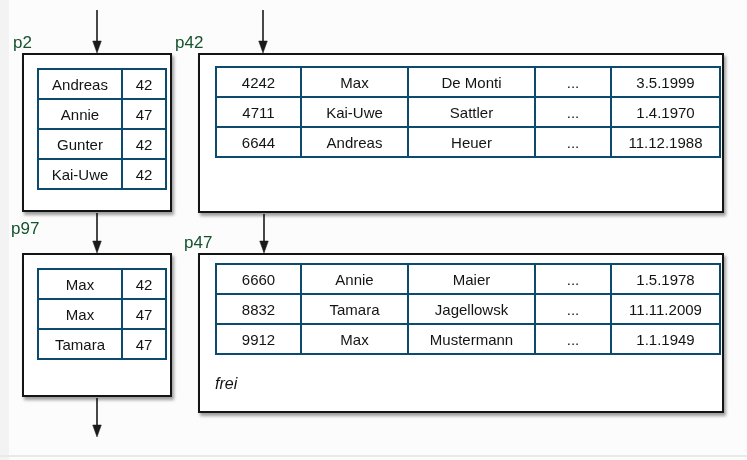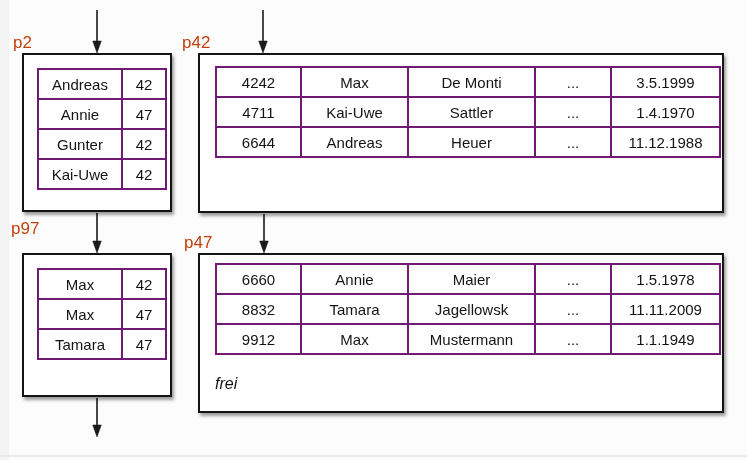--- a/index.html
+++ b/index.html
@@ -25,36 +25,36 @@
   .bottom-rule {
     position: absolute;
     left: 0; top: 455px;
     width: 747px; height: 2px;
     background: #e9e9e9;
   }
   .page-label {
     position: absolute;
     font-size: 17px;
     line-height: 1.1;
-    color: #c2410c;
+    color: #14532d;
   }
   .page-box {
     position: absolute;
     background: #ffffff;
     border: 2px solid #141414;
     box-shadow: 2px 3px 3px rgba(0,0,0,0.38);
   }
   table.cells {
     position: absolute;
     border-collapse: collapse;
     table-layout: fixed;
     background: #ffffff;
   }
   table.cells td {
-    border: 2px solid #701a75;
+    border: 2px solid #0c4a6e;
     text-align: center;
     vertical-align: middle;
     font-size: 15px;
     height: 28px;
     padding: 0 3px;
     white-space: nowrap;
     overflow: hidden;
   }
   .free-label {
     position: absolute;
@@ -122,21 +122,21 @@
             <td>42</td>
           </tr>
           <tr>
             <td>Kai-Uwe</td>
             <td>42</td>
           </tr>
         </tbody>
     </table>
   </div>
 
-  <span class="page-label" style="left:182px; top:34px">p42</span>
+  <span class="page-label" style="left:175px; top:34px">p42</span>
   <div class="page-box" style="left:198px; top:53px; width:522px; height:156px">
     <table class="cells" style="left:15px; top:11px">
       <colgroup>
         <col style="width:85px">
           <col style="width:107px">
           <col style="width:127px">
         <col style="width:76px">
           <col style="width:109px">
       </colgroup>
       <tbody>

